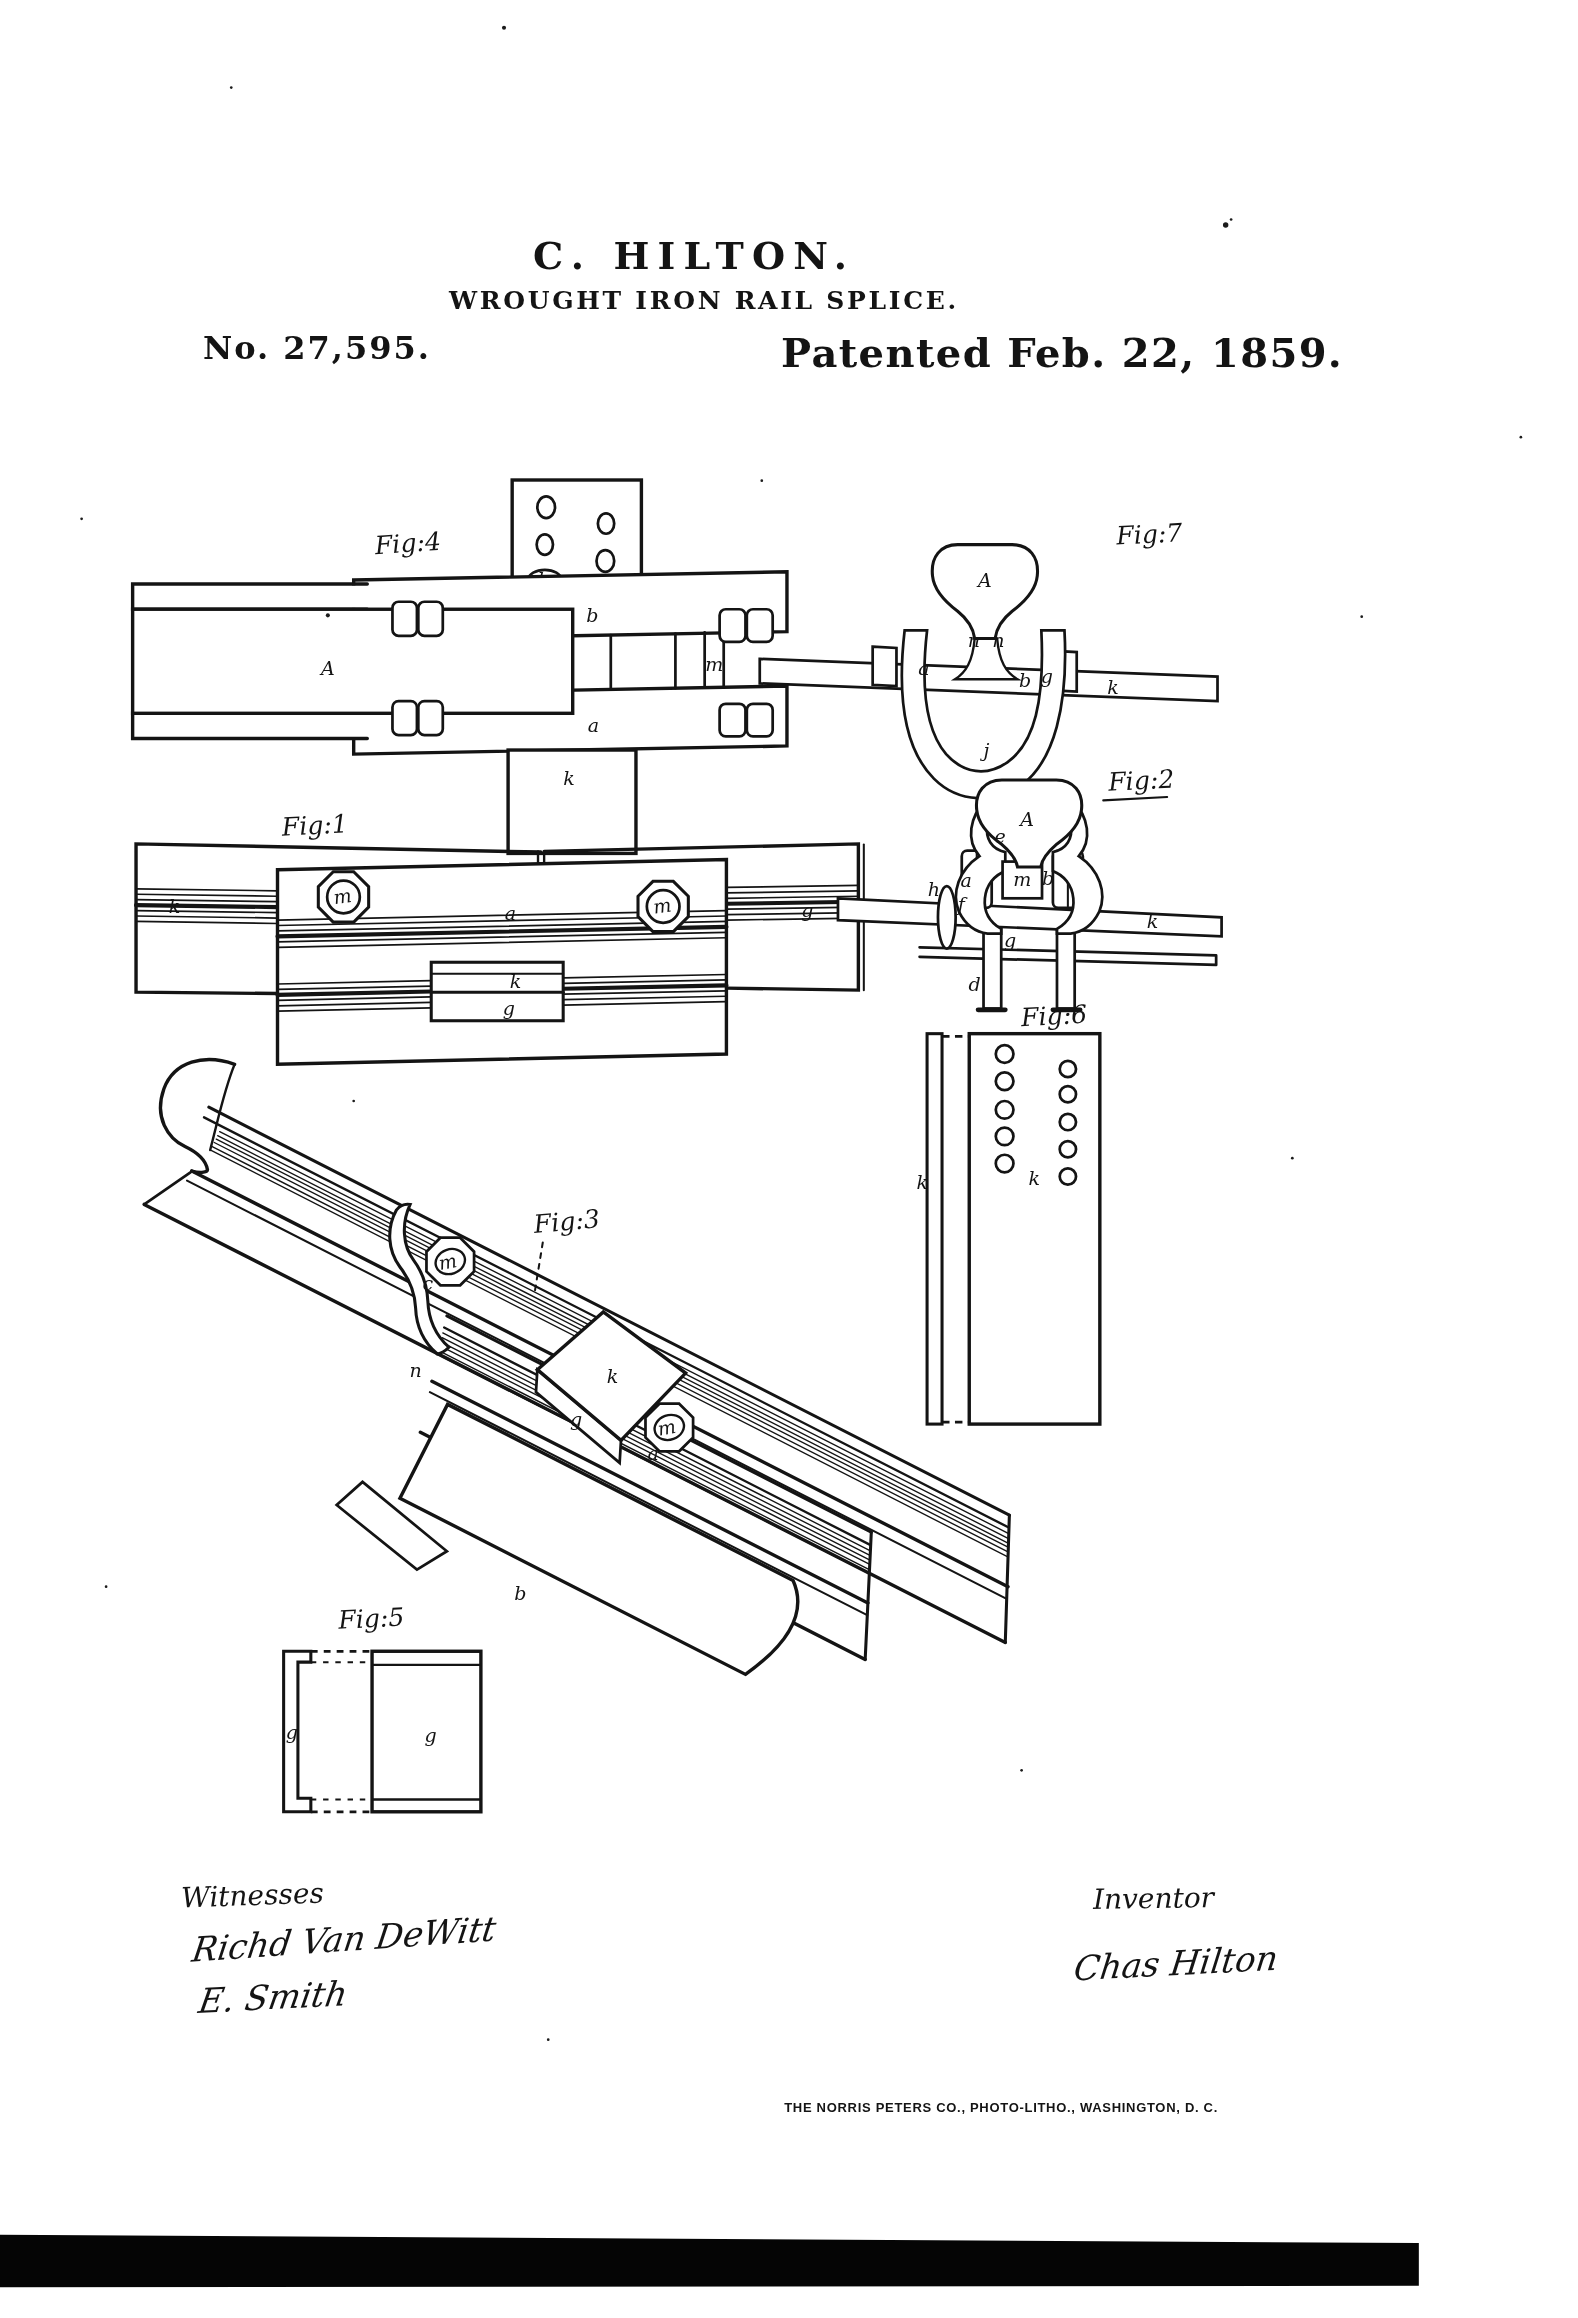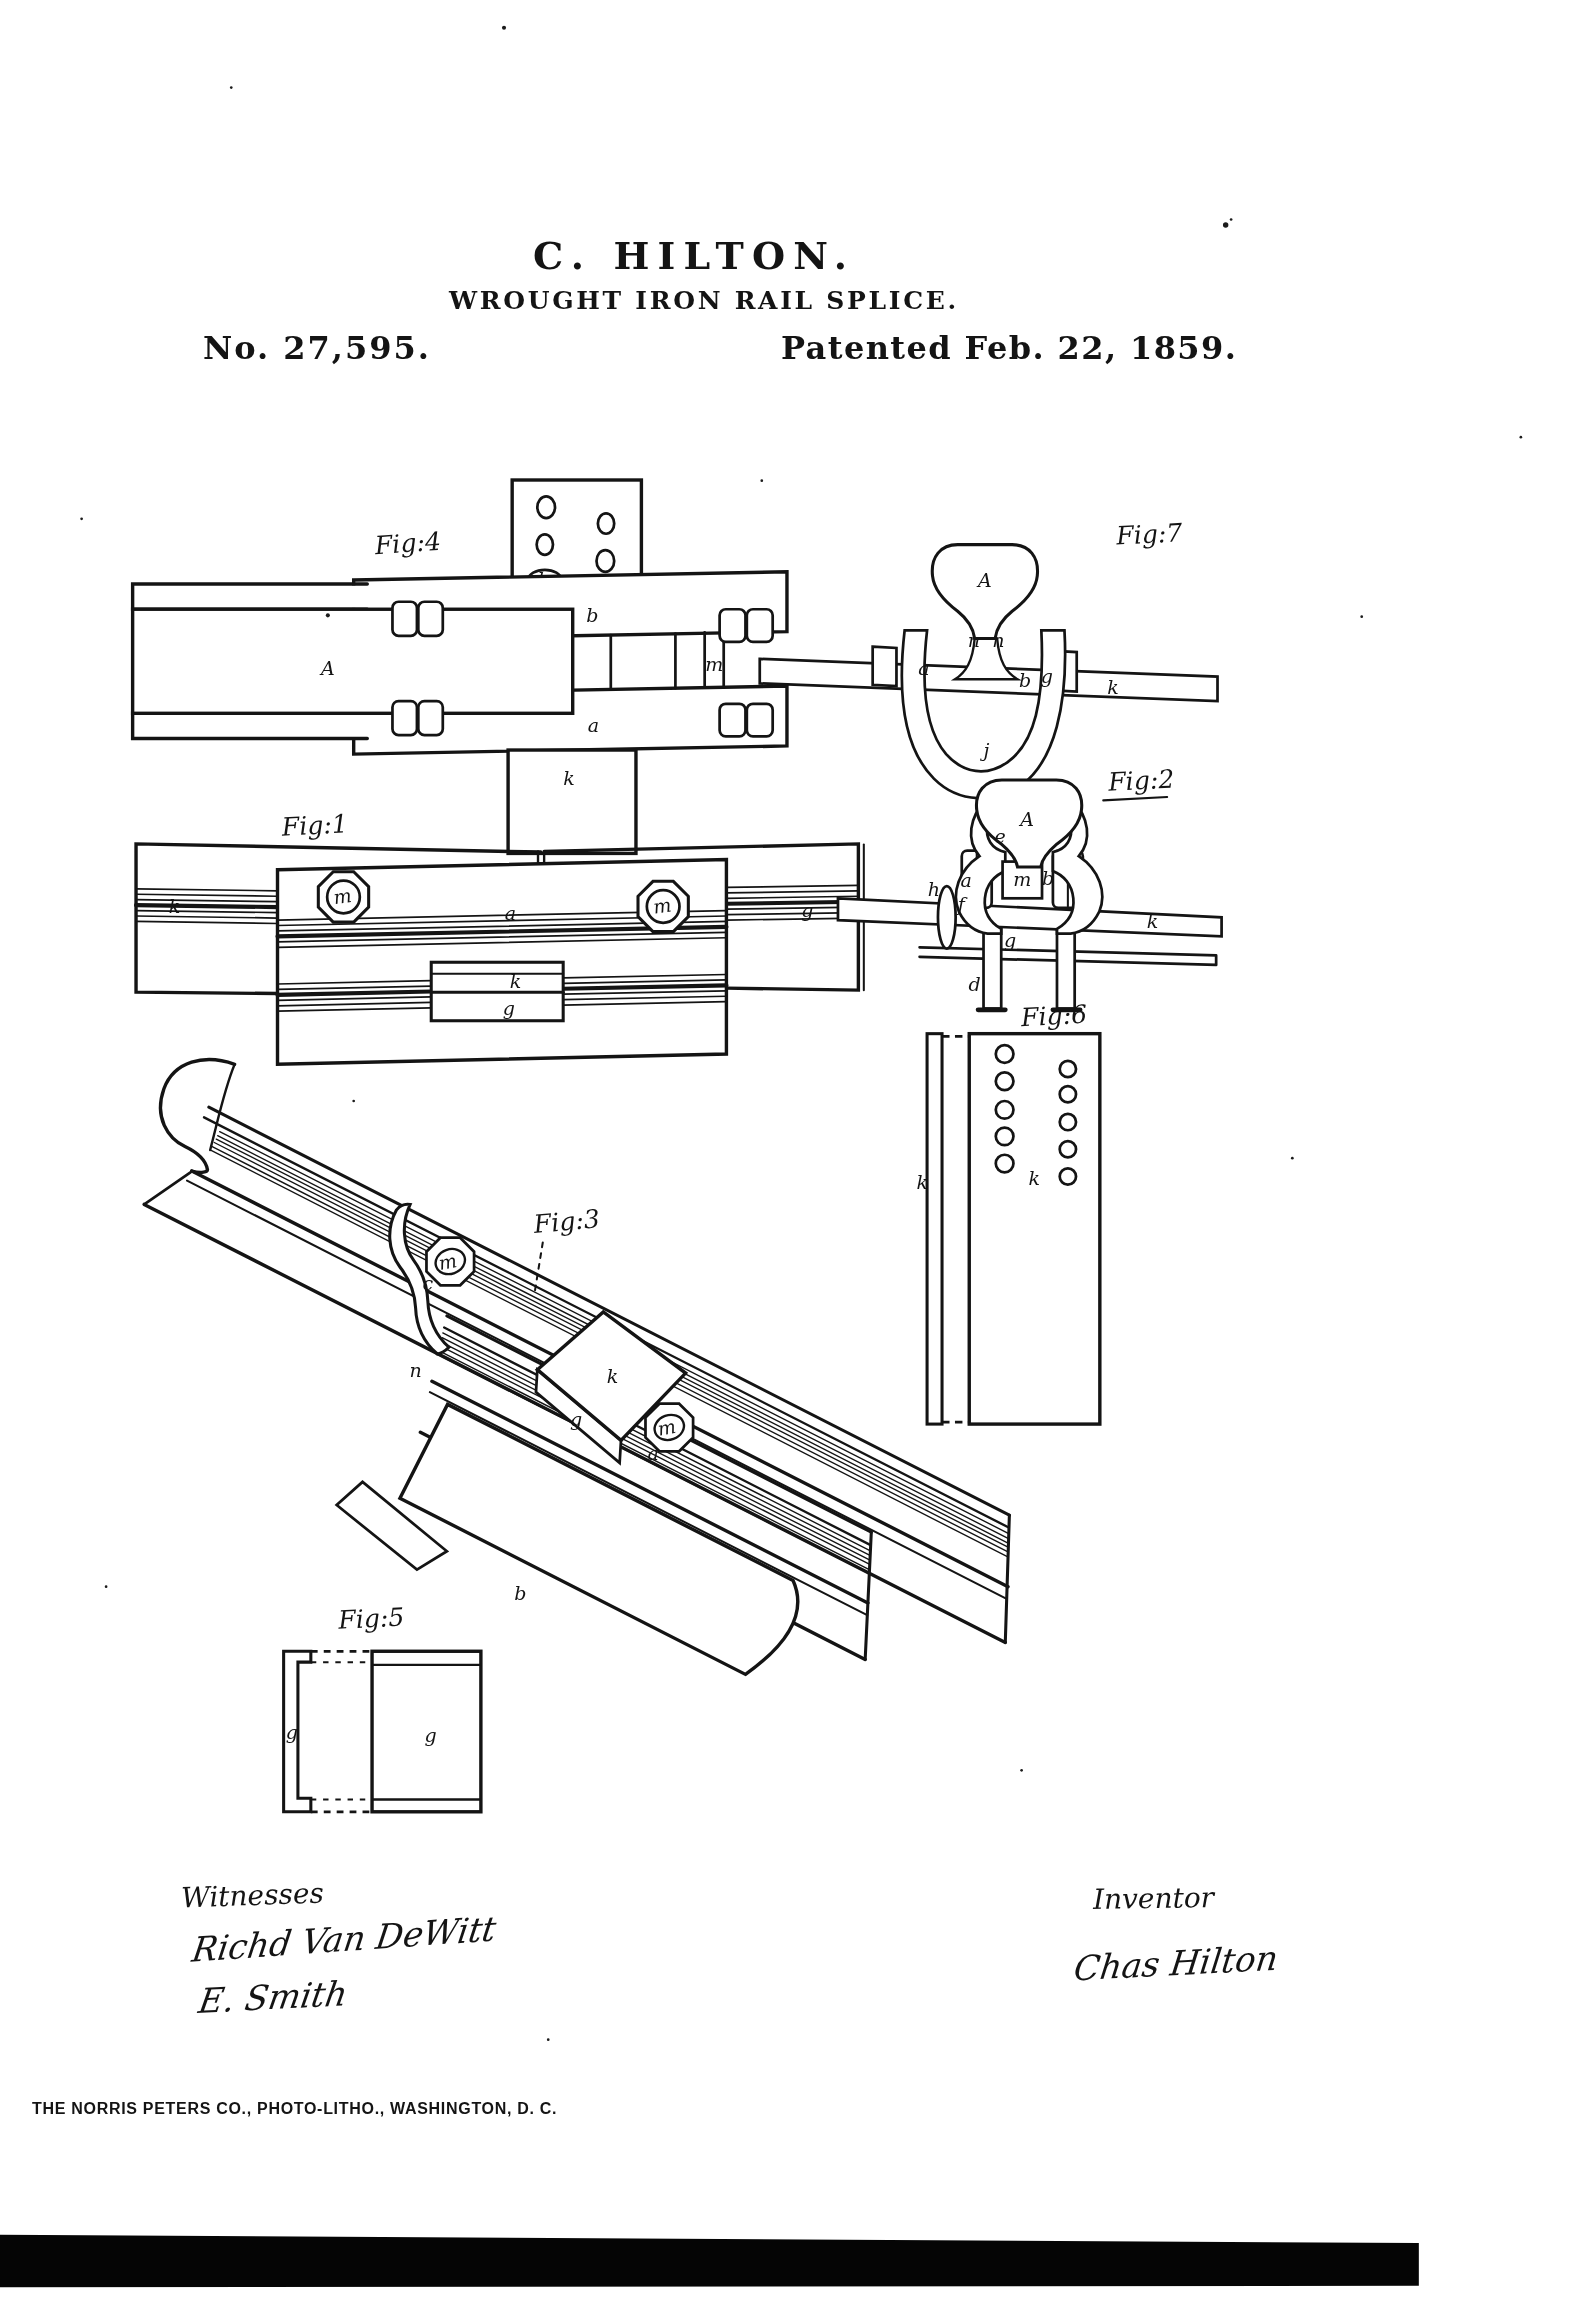--- a/index.html
+++ b/index.html
@@ -3,29 +3,29 @@
 <meta charset="utf-8">
 <style>
   html,body{margin:0;padding:0;background:#e8e8e8;}
   #page{position:relative;width:1578px;height:2319px;background:#ffffff;overflow:hidden;
         font-family:"DejaVu Serif", "Liberation Serif", serif;color:#141414;}
   #drawing{position:absolute;left:0;top:0;}
   .hdr{position:absolute;white-space:nowrap;}
   #inventor-name{left:0;width:1388px;top:233px;text-align:center;font-size:38px;font-weight:bold;letter-spacing:8.2px;}
   #doc-title{left:0;width:1408px;top:286px;text-align:center;font-size:25px;font-weight:bold;letter-spacing:2.7px;}
   #patent-number{left:203px;top:329px;font-size:32px;font-weight:bold;letter-spacing:2px;}
-  #patent-date{left:781px;top:329px;font-size:32px;font-weight:bold;letter-spacing:1.4px;}
+  #patent-date{left:781px;top:329px;font-size:40px;font-weight:bold;letter-spacing:1.4px;}
   .sig{position:absolute;white-space:nowrap;font-style:italic;}
   #witnesses-label{left:181px;top:1879px;font-size:28px;transform:rotate(-2deg);}
   #witness-1{left:192px;top:1919px;font-size:34px;transform:rotate(-4deg) skewX(-12deg);}
   #witness-2{left:199px;top:1977px;font-size:34px;transform:rotate(-3deg) skewX(-12deg);}
   #inventor-label{left:1093px;top:1882px;font-size:28px;transform:rotate(-1deg);}
   #inventor-signature{left:1074px;top:1943px;font-size:34px;transform:rotate(-3deg) skewX(-10deg);}
-  #printer-line{position:absolute;left:0;top:2100px;width:1218px;text-align:left;
-     font-family:"Liberation Sans",sans-serif;font-size:16px;font-weight:bold;letter-spacing:0.7px;padding-left:32px;}
+  #printer-line{position:absolute;left:0;top:2100px;width:1218px;text-align:right;
+     font-family:"Liberation Sans",sans-serif;font-size:13px;font-weight:bold;letter-spacing:0.7px;}
   svg text{fill:#141414;}
   .figlab{font-family:"DejaVu Serif",serif;font-style:italic;font-size:37px;}
   .pl{font-family:"DejaVu Serif",serif;font-style:italic;font-size:28px;}
   .ln{stroke:#141414;fill:none;}
   .shape{stroke:#141414;fill:#ffffff;}
 </style>
 </head>
 <body>
 
 <div id="page">

